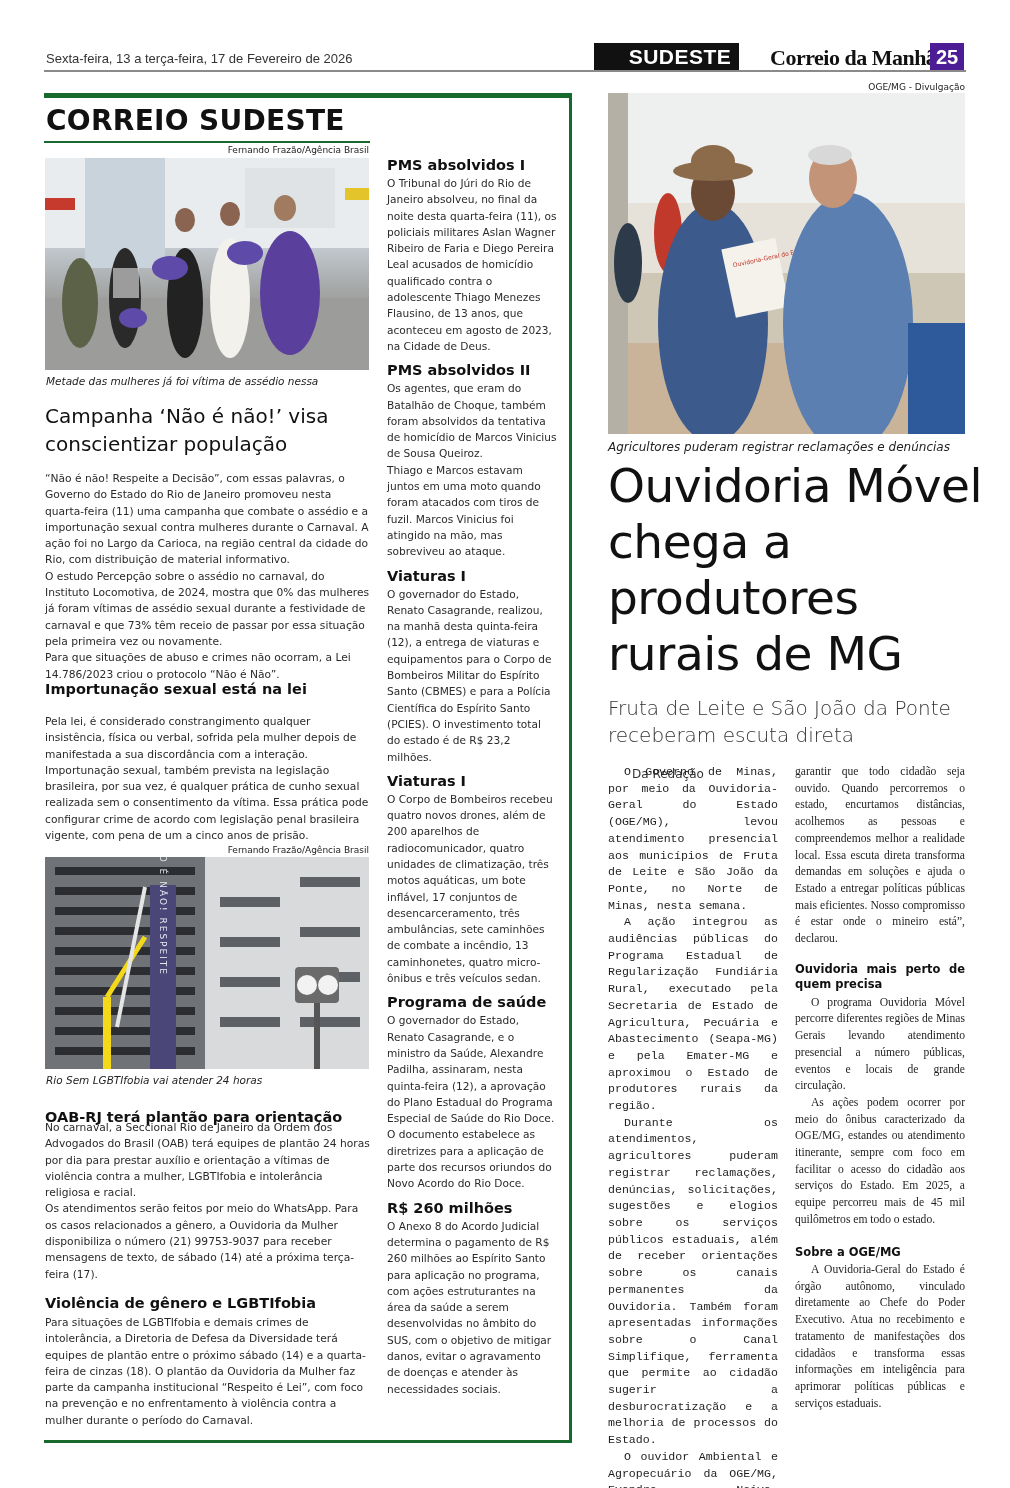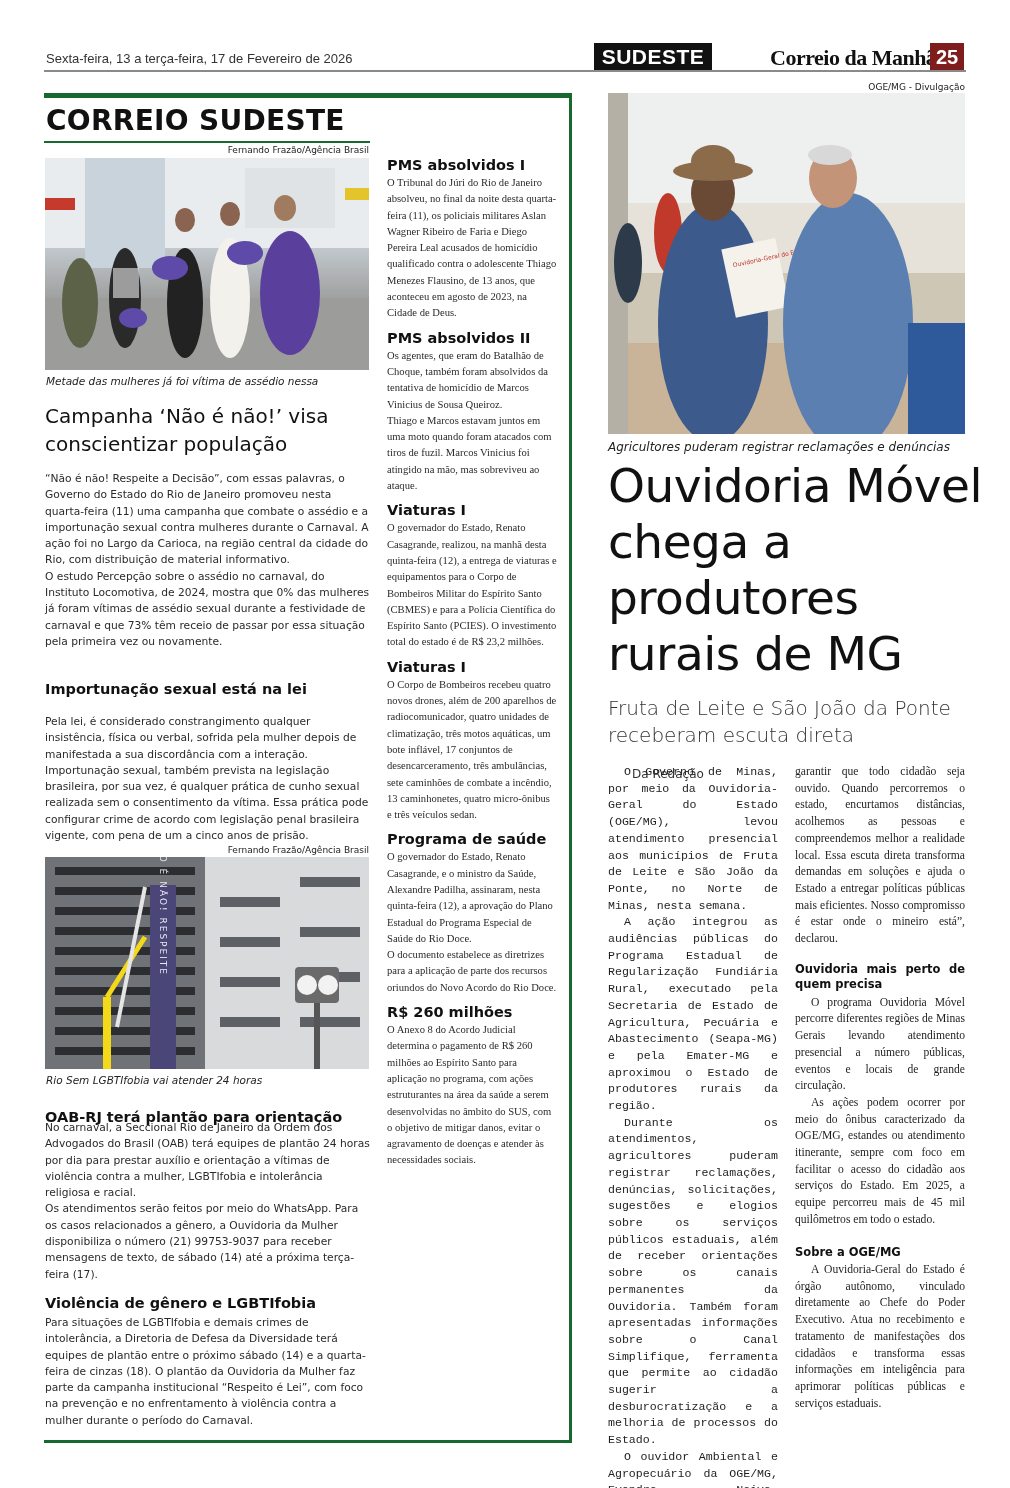--- a/index.html
+++ b/index.html
@@ -1,38 +1,38 @@
 <!DOCTYPE html>
 <html><head>
 <meta charset="utf-8">
 <style>
   html,body{margin:0;padding:0;background:#fff;}
   body{width:1010px;height:1488px;position:relative;overflow:hidden;font-family:"DejaVu Sans",sans-serif;color:#1a1a1a;}
   .abs{position:absolute;}
   
   .hdr-date{left:46px;top:51px;font-size:13px;color:#333;font-family:"Liberation Sans",sans-serif;}
   .hdr-line{left:44px;top:70px;width:922px;height:2px;background:#8a8a8a;}
-  .hdr-section{left:594px;top:43px;width:118px;height:28px;background:#111;color:#fff;font-family:"Liberation Sans",sans-serif;font-weight:bold;font-size:21px;text-align:center;line-height:28px;letter-spacing:.5px;}
+  .hdr-section{left:594px;top:43px;width:118px;height:28px;background:#111;color:#fff;font-family:"Liberation Sans",sans-serif;font-weight:bold;font-size:21px;text-align:center;line-height:28px;letter-spacing:.5px;padding-left:27px;}
   .hdr-brand{left:770px;top:45px;font-family:"Liberation Serif",serif;font-weight:bold;font-size:22px;color:#111;letter-spacing:-.5px;}
-  .hdr-page{left:930px;top:43px;width:34px;height:28px;background:#7f1d1d;color:#fff;font-family:"Liberation Sans",sans-serif;font-weight:bold;font-size:20px;text-align:center;line-height:28px;}
+  .hdr-page{left:930px;top:43px;width:34px;height:28px;background:#4c1d95;color:#fff;font-family:"Liberation Sans",sans-serif;font-weight:bold;font-size:20px;text-align:center;line-height:28px;}
   
   .green-top{left:44px;top:93px;width:528px;height:5px;background:#17692d;}
   .green-right{left:569px;top:93px;width:3px;height:1350px;background:#17692d;}
   .green-bottom{left:44px;top:1440px;width:528px;height:3px;background:#17692d;}
   .sec-title{left:46px;top:104px;font-size:28px;font-weight:bold;letter-spacing:.3px;color:#111;}
   .sec-rule{left:44px;top:141px;width:326px;height:2px;background:#17692d;}
   .credit{font-size:9px;color:#222;text-align:right;}
   .photo{overflow:hidden;}
   .caption{font-size:10.5px;font-style:italic;color:#222;}
   .headline{font-size:20px;line-height:28px;color:#111;}
   .body-sans{font-size:10.7px;line-height:16.3px;color:#2a2a2a;}
   .subhead{font-size:14.5px;font-weight:bold;color:#111;line-height:20px;}
   .mid{left:387px;width:170px;}
   .mid .subhead{font-size:14.5px;}
-  .mid .body-sans{font-size:10.6px;line-height:16.3px;font-family:Liberation Serif, serif;}
+  .mid .body-sans{font-size:10.6px;line-height:16.3px;}
   
   .big-hl{left:608px;top:458px;width:380px;font-size:47px;line-height:56px;color:#111;letter-spacing:-.5px;}
   .deck{left:608px;top:695px;width:380px;font-size:20px;line-height:27px;color:#333;font-weight:300;}
   .byline{left:632px;top:767px;font-size:12px;color:#333;}
   .serif{font-family:"Liberation Serif",serif;font-size:11.6px;line-height:16.7px;color:#1e1e1e;text-align:justify;}
   .serif p{margin:0;text-indent:16px;}
   .serif p.noind{text-indent:0;}
   .rsub{font-family:"DejaVu Sans",sans-serif;font-size:11.5px;font-weight:bold;line-height:15.5px;color:#111;margin:12px 0 2px 0;}
   p{margin:0;}
 </style>
@@ -75,20 +75,21 @@
     <ellipse cx="88" cy="160" rx="14" ry="10" fill="#5e4aa8"></ellipse>
   </svg>
 </div>
 <div class="abs caption" style="left:46px;top:375px;">Metade das mulheres já foi vítima de assédio nessa</div>
 
 <div class="abs headline" style="left:45px;top:402px;width:325px;">Campanha ‘Não é não!’ visa conscientizar população</div>
 
 <div class="abs body-sans" style="left:45px;top:471px;width:325px;">
   <p>“Não é não! Respeite a Decisão”, com essas palavras, o Governo do Estado do Rio de Janeiro promoveu nesta quarta-feira (11) uma campanha que combate o assédio e a importunação sexual contra mulheres durante o Carnaval. A ação foi no Largo da Carioca, na região central da cidade do Rio, com distribuição de material informativo.</p>
   <p>O estudo Percepção sobre o assédio no carnaval, do Instituto Locomotiva, de 2024, mostra que 0% das mulheres já foram vítimas de assédio sexual durante a festividade de carnaval e que 73% têm receio de passar por essa situação pela primeira vez ou novamente.</p>
+  <p>Para que situações de abuso e crimes não ocorram, a Lei 14.786/2023 criou o protocolo “Não é Não”.</p>
 </div>
 
 <div class="abs subhead" style="left:45px;top:679px;width:325px;">Importunação sexual está na lei</div>
 <div class="abs body-sans" style="left:45px;top:714px;width:325px;">Pela lei, é considerado constrangimento qualquer insistência, física ou verbal, sofrida pela mulher depois de manifestada a sua discordância com a interação. Importunação sexual, também prevista na legislação brasileira, por sua vez, é qualquer prática de cunho sexual realizada sem o consentimento da vítima. Essa prática pode configurar crime de acordo com legislação penal brasileira vigente, com pena de um a cinco anos de prisão.</div>
 
 <div class="abs credit" style="left:44px;top:845px;width:325px;">Fernando Frazão/Agência Brasil</div>
 <div class="abs photo" style="left:45px;top:857px;width:324px;height:212px;background:#b9bcbf;">
   <svg width="324" height="212" viewBox="0 0 324 212">
     <rect x="0" y="0" width="160" height="212" fill="#6f7276"></rect>
     <g fill="#2b2d30">

